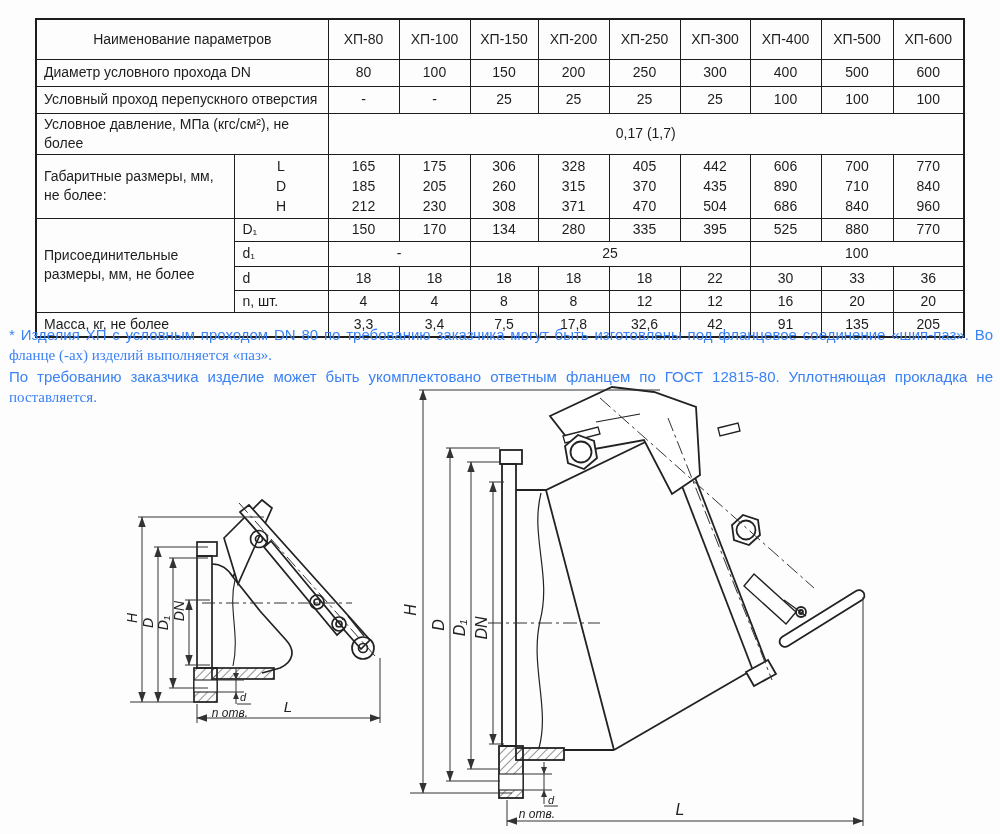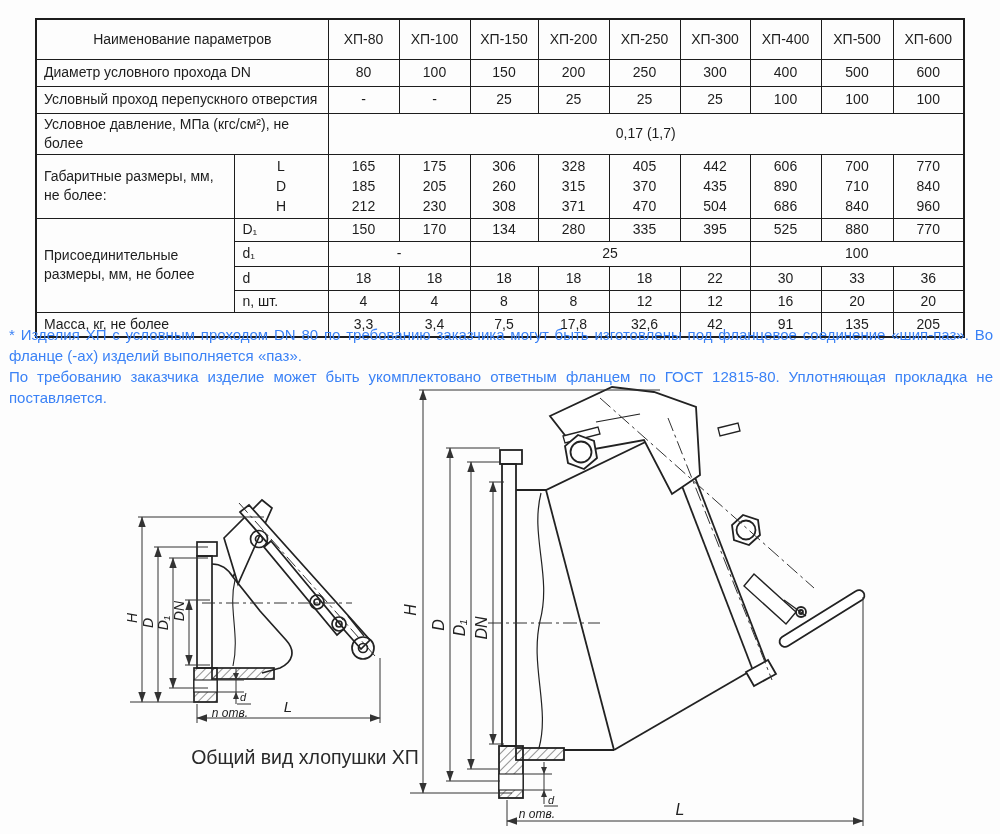--- a/index.html
+++ b/index.html
@@ -27,21 +27,21 @@
   #tbl tr:nth-child(8){height:24px}
   #tbl tr:nth-child(9){height:21px}
   #tbl tr:nth-child(10){height:25px}
   #tbl .lbl{text-align:left;padding-left:7px;}
   #tbl .c{text-align:center;}
   #tbl .sub{text-align:left;padding-left:8px;}
   #tbl .ml{white-space:pre-line;line-height:20px;}
   
   .notes{position:absolute;left:9px;top:324px;width:984px;font-size:15px;line-height:21px;color:#3b82f6;}
   .note-line{white-space:nowrap;text-align:justify;text-align-last:justify;}
-  .note-line-left{white-space:nowrap;text-align:left;text-align-last:left;}
+  .note-line-left{white-space:nowrap;text-align:left;text-align-last:left;font-family:Liberation Serif, serif;}
   
   .svg-abs{position:absolute;}
   .caption{
     position:absolute;left:140px;top:746px;width:330px;text-align:center;
     font-size:19.5px;color:#2a2a2a;white-space:nowrap;
   }
   svg text{font-family:"Liberation Sans",sans-serif;font-style:italic;fill:#222;stroke:none;}
 </style>
 </head>
 <body>
@@ -266,21 +266,20 @@
 
     <text x="25" y="128" font-size="14" text-anchor="middle" transform="rotate(-90 25 128)">H</text>
     <text x="41" y="133" font-size="14" text-anchor="middle" transform="rotate(-90 41 133)">D</text>
     <text x="56" y="133" font-size="14" text-anchor="middle" transform="rotate(-90 56 133)">D₁</text>
     <text x="72" y="121" font-size="14" text-anchor="middle" transform="rotate(-90 72 121)">DN</text>
     <text x="176" y="222" font-size="15" text-anchor="middle">L</text>
     <text x="131" y="211" font-size="11" text-anchor="middle">d</text>
     <text x="118" y="227" font-size="12" text-anchor="middle">n отв.</text>
   </svg>
 
-  <div class="caption">Общий вид хлопушки ХП</div>
 
   <svg class="svg-abs" style="left:400px;top:378px" width="480" height="456" viewBox="0 0 480 456">
     <defs>
       <pattern id="hB" width="6" height="6" patternUnits="userSpaceOnUse" patternTransform="rotate(45)">
         <line x1="0" y1="0" x2="0" y2="6" stroke="#2a2a2a" stroke-width="1"></line>
       </pattern>
       <marker id="arB" viewBox="0 0 10 10" refX="9.5" refY="5" markerWidth="11" markerHeight="11" orient="auto-start-reverse">
         <path d="M0,1.5 L10,5 L0,8.5 z" fill="#333"></path>
       </marker>
     </defs>

